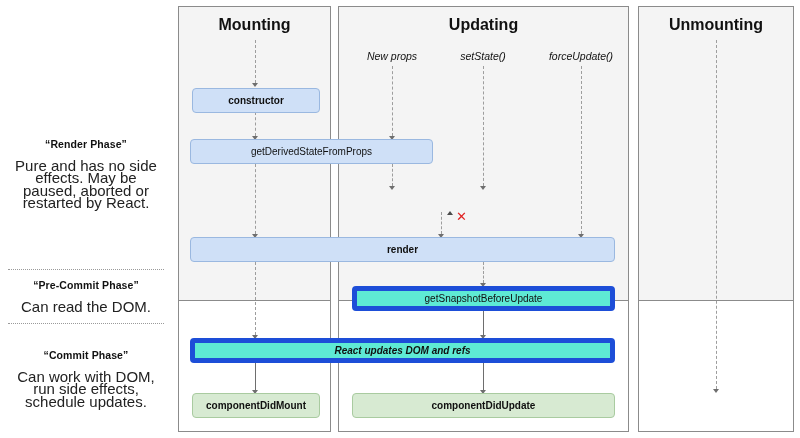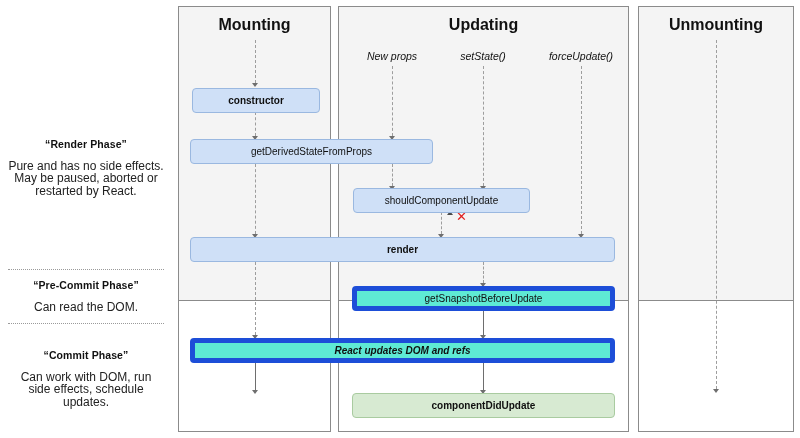--- a/index.html
+++ b/index.html
@@ -11,21 +11,21 @@
   #diagram{position:absolute;left:0;top:0;width:800px;height:438px;}
 
   
   .phase-col{position:absolute;left:0;top:0;width:172px;height:438px;}
   .phase-block{position:absolute;left:4px;width:164px;text-align:center;}
   .phase-title{
     font-size:10.5px;font-weight:bold;color:#111;letter-spacing:.1px;
     margin:0 0 9px 0;line-height:13px;
   }
   .phase-desc{
-    font-size:12px;color:#222;line-height:12.4px;margin:4px;
+    font-size:15px;color:#222;line-height:12.4px;margin:4px;
   }
   .phase-rule{
     position:absolute;left:8px;width:156px;height:0;
     border-top:1px dotted #9a9a9a;
   }
 
   
   .col{position:absolute;box-sizing:border-box;border:1px solid #8b8b8b;}
   .col-top{background:#f4f4f4;border-bottom:1px solid #8b8b8b;}
   .col-bottom{background:#ffffff;}
@@ -158,25 +158,25 @@
   <div class="sline" style="left:483px;top:363px;height:27px;"></div>
   <div class="arrow-d" style="left:483px;top:390px;"></div>
 
   <div class="dline" style="left:716px;top:40px;height:349px;"></div>
   <div class="arrow-d" style="left:716px;top:389px;"></div>
 
   <div class="box blue bold" style="left:192px;top:88px;width:128px;height:25px;">constructor</div>
 
   <div class="box blue" style="left:190px;top:139px;width:243px;height:25px;">getDerivedStateFromProps</div>
 
-  <div class="box blue" style="left:353px;top:188px;width:177px;height:25px;">shouldComponentUpdate</div>
 
   <div class="box blue bold" style="left:190px;top:237px;width:425px;height:25px;">render</div>
 
   <div class="box yellow" style="left:352px;top:286px;width:263px;height:25px;">getSnapshotBeforeUpdate</div>
 
   <div class="box yellow italic" style="left:190px;top:338px;width:425px;height:25px;">React updates DOM and refs</div>
 
+  <div class="box green bold" style="left:192px;top:393px;width:128px;height:25px;">componentDidMount</div>
 
   <div class="box green bold" style="left:352px;top:393px;width:263px;height:25px;">componentDidUpdate</div>
 
 
 </div>
 
 </body></html>

